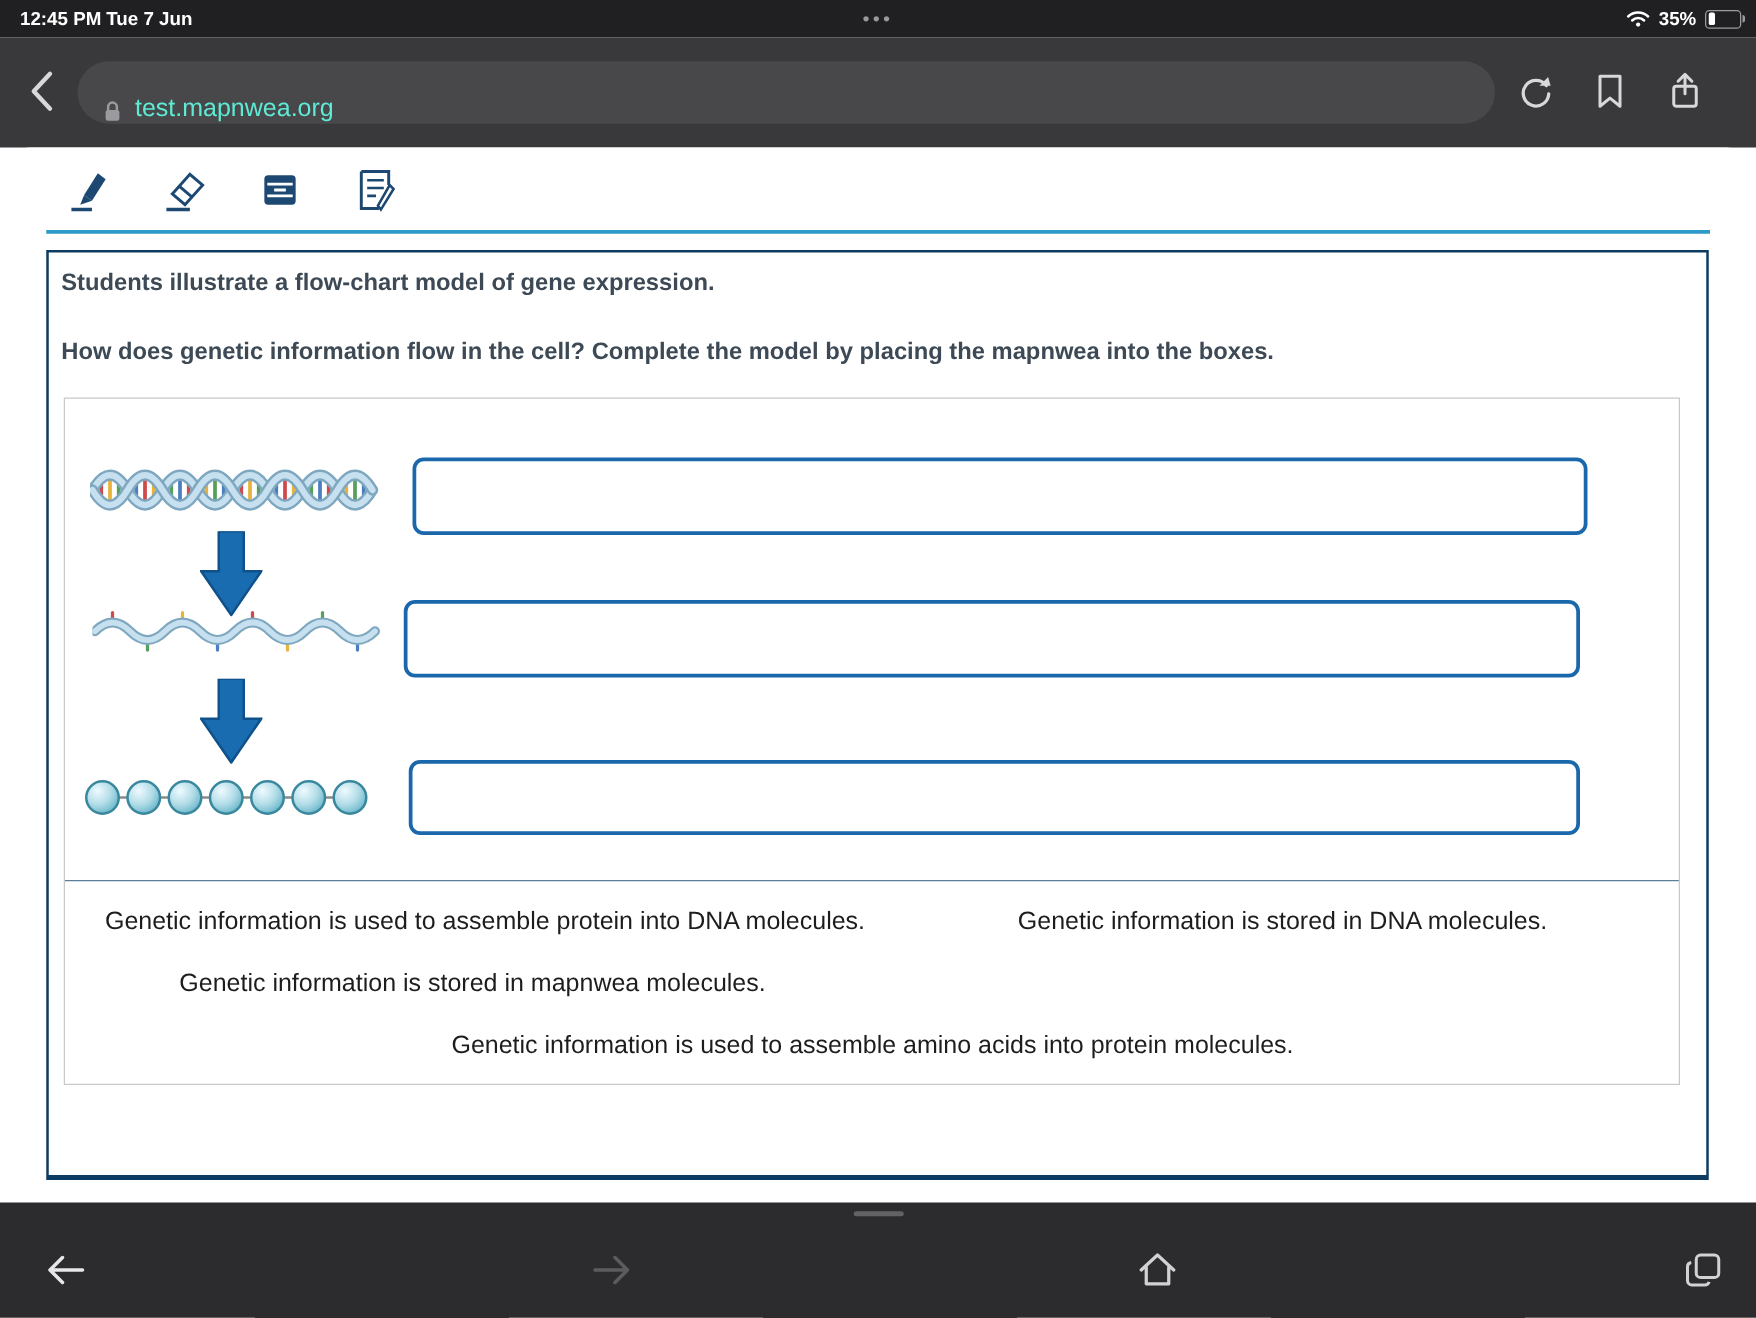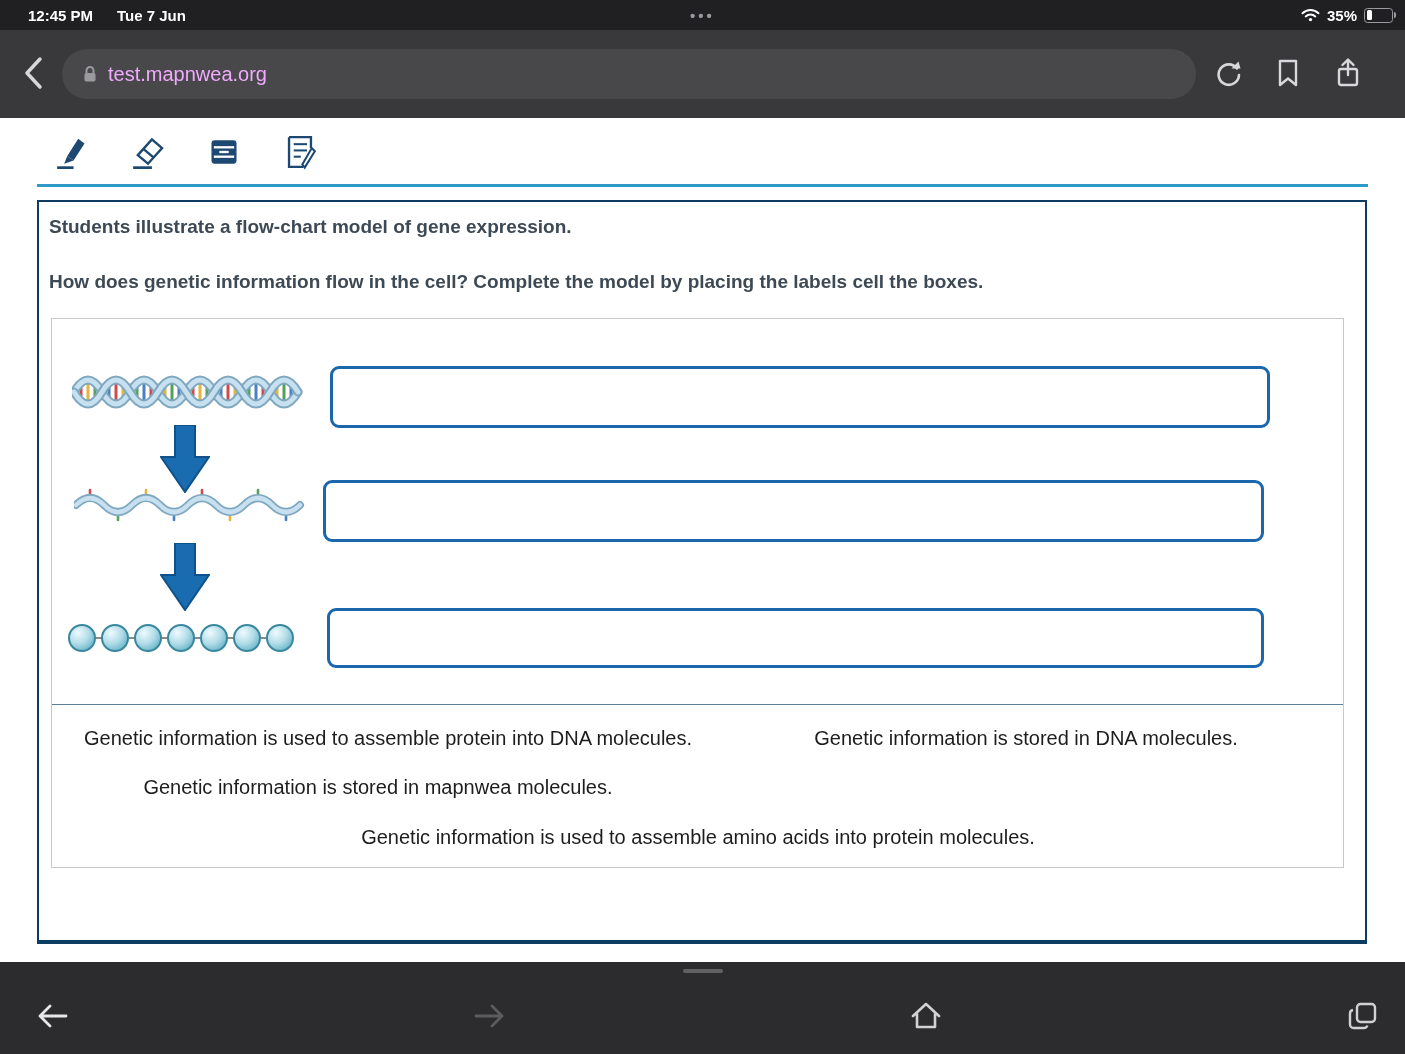--- a/index.html
+++ b/index.html
@@ -5,35 +5,35 @@
   html,body{margin:0;padding:0;background:#000;}
   .screen{
     position:relative;width:1405px;height:1054px;overflow:hidden;
     font-family:"Liberation Sans",sans-serif;background:#fff;
   }
   
   .status-bar{
     position:absolute;left:0;top:0;width:100%;height:30px;background:#202023;
     display:flex;align-items:center;color:#fff;
   }
-  .status-left{display:flex;gap:24px;margin-left:28px;font-size:15px;font-weight:700;}
+  .status-left{display:flex;gap:4px;margin-left:16px;font-size:15px;font-weight:700;}
   .status-dots{
     position:absolute;left:50%;transform:translateX(-50%);
     color:#98989d;font-size:15px;letter-spacing:3px;font-weight:700;
   }
   .status-right{position:absolute;right:12px;display:flex;align-items:center;gap:7px;font-size:15px;font-weight:700;}
   .battery{position:relative;width:27px;height:13px;border:1px solid #9b9b9f;border-radius:3.5px;}
   .battery .fill{position:absolute;left:1.5px;top:1.5px;bottom:1.5px;width:5px;background:#fff;border-radius:1.5px;}
   .battery .nub{position:absolute;right:-4px;top:3.5px;width:2.5px;height:6px;background:#9b9b9f;border-radius:0 2px 2px 0;}
   
   .browser-bar{position:absolute;left:0;top:30px;width:100%;height:88px;background:#39393c;}
   .chev-back{position:absolute;left:16px;top:24px;width:32px;height:40px;background:none;border:none;cursor:pointer;}
   .address-bar{
     position:absolute;left:62px;top:19px;width:1134px;height:50px;border-radius:25px;
-    background:#48484b;display:flex;align-items:center;color:#f0abfc;font-size:20px;
+    background:#48484b;display:flex;align-items:flex-end;color:#5eead4;font-size:20px;
   }
   .address-bar .lock{margin-left:20px;margin-right:10px;display:flex;}
   .chrome-btn{position:absolute;top:24px;width:40px;height:40px;background:none;border:none;cursor:pointer;}
   
   .content{position:absolute;left:0;top:118px;width:100%;height:844px;background:#fff;border-radius:24px;}
   .toolbar{position:absolute;left:48px;top:6px;display:flex;gap:28px;}
   .tool-btn{width:48px;height:56px;background:none;border:none;cursor:pointer;display:flex;align-items:center;justify-content:center;}
   .toolbar-rule{position:absolute;left:37px;right:37px;top:66px;height:3px;background:#2e9ac9;}
   .question-box{
     position:absolute;left:37px;top:82px;width:1326px;height:738px;
@@ -155,21 +155,21 @@
           <line x1="15" y1="23" x2="32" y2="23" stroke="#1c4872" stroke-width="2.6"></line>
           <line x1="15" y1="31" x2="24" y2="31" stroke="#1c4872" stroke-width="2.6"></line>
           <path d="M29 45 L42 24 L38 20 L26 41 Z" fill="none" stroke="#1c4872" stroke-width="2.6"></path>
         </svg>
       </button>
     </div>
     <div class="toolbar-rule"></div>
 
     <div class="question-box">
       <p class="q-line q1">Students illustrate a flow-chart model of gene expression.</p>
-      <p class="q-line q2">How does genetic information flow in the cell? Complete the model by placing the labels cell the boxes.</p>
+      <p class="q-line q2">How does genetic information flow in the cell? Complete the model by placing the mapnwea into the boxes.</p>
 
       <div class="panel">
 
         <div class="flow-img" style="left:20px;top:46px;">
           <svg width="232" height="54" viewBox="0 0 232 54">
             <g stroke-width="3" stroke-linecap="round">
               <line x1="9" y1="18" x2="9" y2="36" stroke="#cf4a4a"></line>
                 <line x1="16" y1="15" x2="16" y2="39" stroke="#e6b33d"></line>
                 <line x1="23" y1="18" x2="23" y2="36" stroke="#57a05a"></line>
               <line x1="37" y1="18" x2="37" y2="36" stroke="#4a7fc1"></line>

